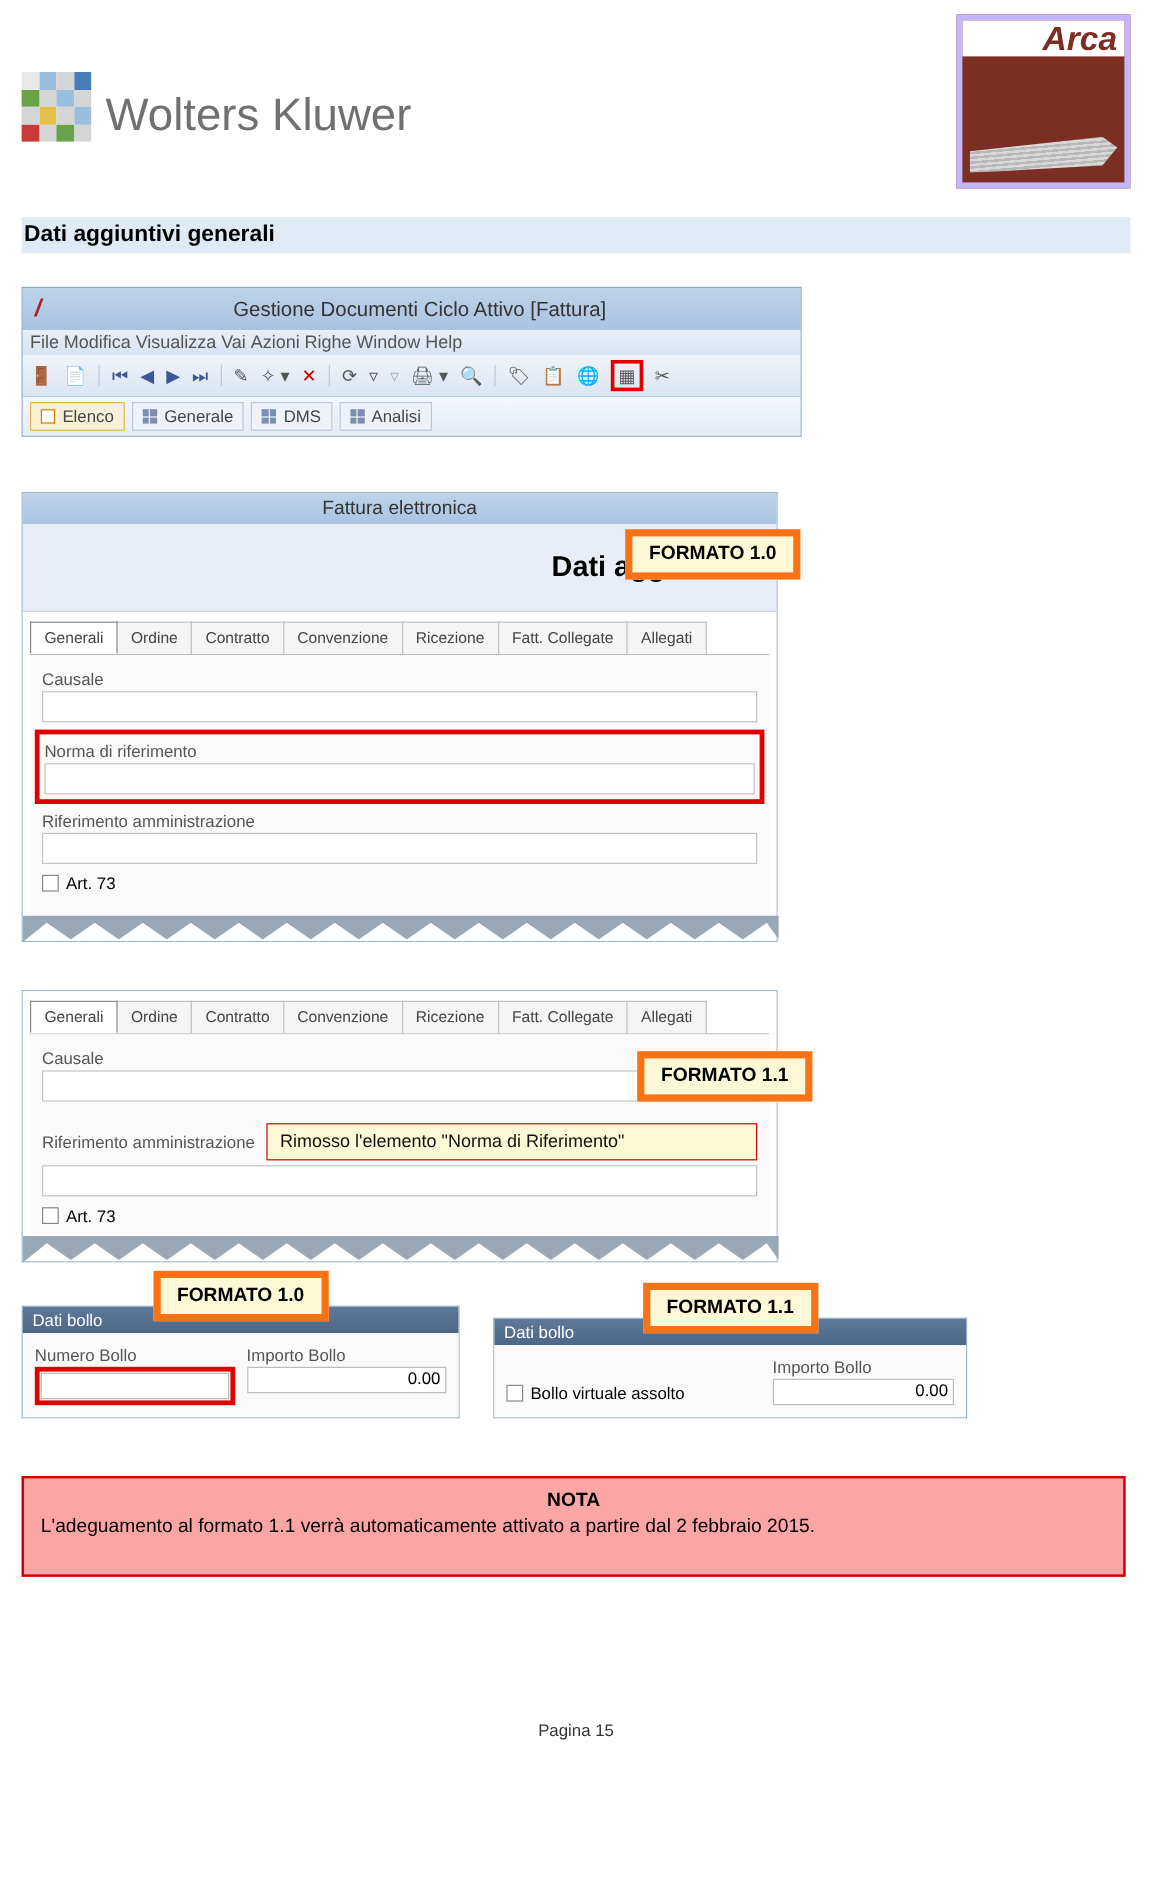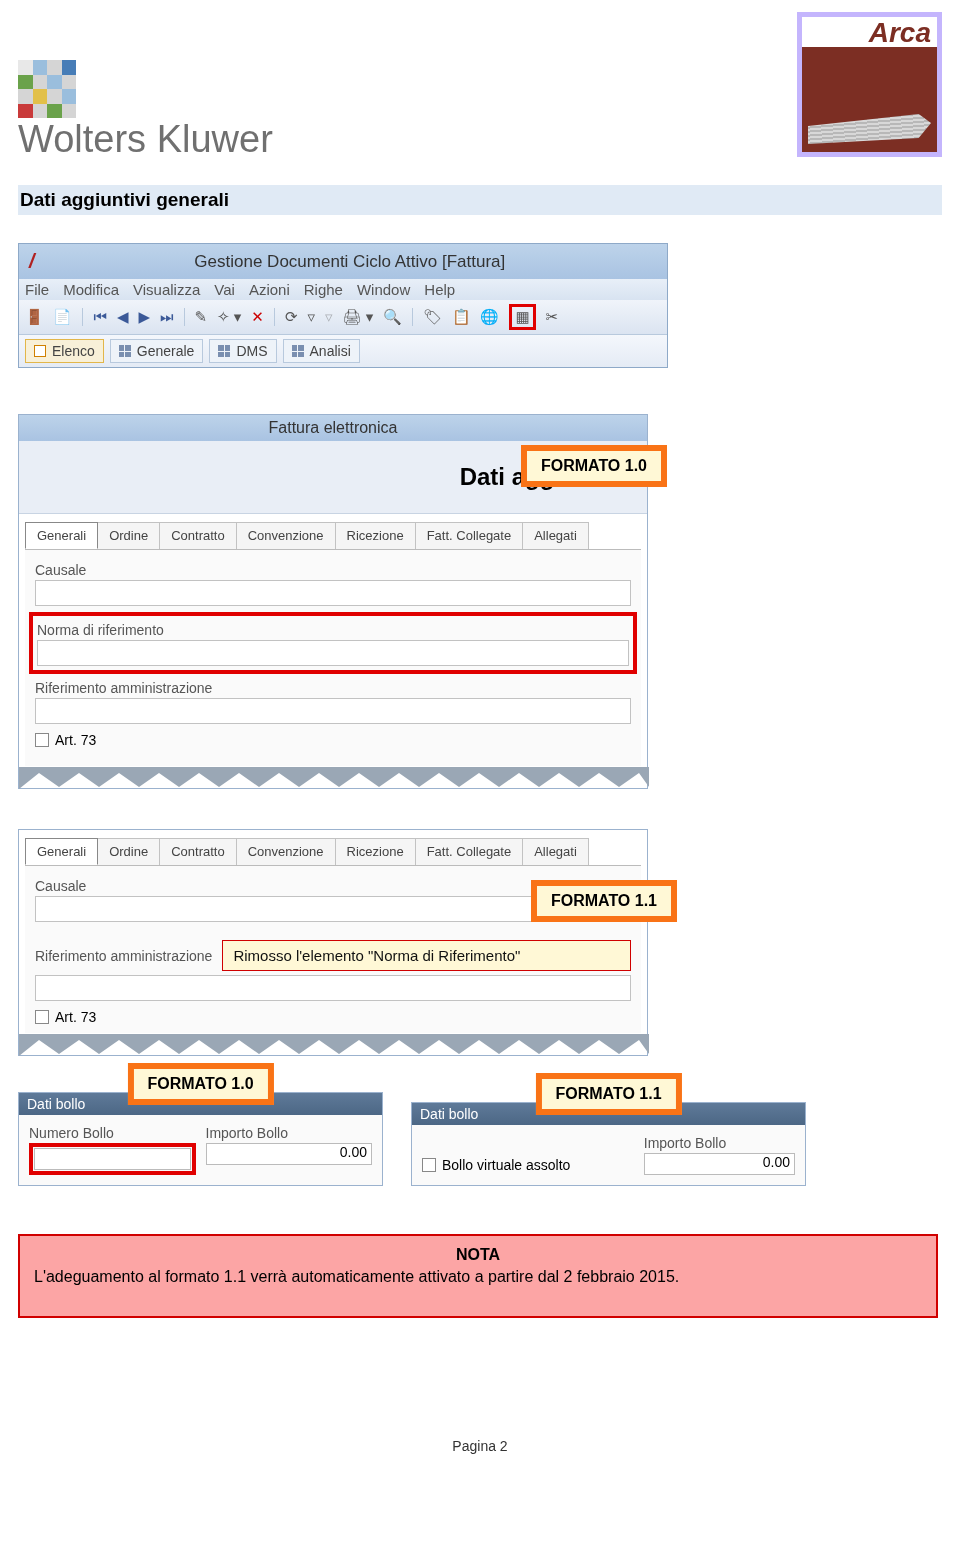--- a/index.html
+++ b/index.html
@@ -10,21 +10,21 @@
     background: #ffffff;
     width: 960px;
   }
   .page { padding: 12px 18px 40px 18px; }
   .header-bar {
     display: flex;
     justify-content: space-between;
     align-items: flex-start;
     margin-bottom: 24px;
   }
-  .wk-logo { display: flex; align-items: flex-start; gap: 0; padding-top: 48px; flex-direction: column; }
+  .wk-logo { display: flex; align-items: flex-end; gap: 12px; padding-top: 48px; }
   .wk-square {
     width: 58px; height: 58px;
     display: grid; grid-template-columns: repeat(4,1fr); grid-template-rows: repeat(4,1fr);
     gap: 0;
   }
   .wk-square span { display: block; width: 100%; height: 100%; }
   .wk-text { font-size: 38px; color: #707070; font-weight: 400; }
   .arca-logo {
     width: 145px; height: 145px;
     background: #7c2e23;
@@ -65,21 +65,21 @@
     text-align: center;
     color: #333;
     font-size: 17px;
     display: flex; align-items: center;
   }
   .win-title .red-slash { color: #b02020; font-size: 20px; font-weight: bold; margin-right: 8px; font-style: italic;}
   .win-title .spacer { flex: 1; }
   .menubar {
     background: linear-gradient(#e8eff8,#d8e3f1);
     padding: 2px 6px;
-    display: flex; gap: 14px;
+    display: flex; gap: 4px;
     color: #555;
     font-size: 15px;
   }
   .toolbar {
     background: linear-gradient(#f0f4fa,#dbe4f1);
     padding: 4px 6px;
     display: flex; gap: 10px; align-items: center;
     border-bottom: 1px solid #b8c9dd;
   }
   .tb-icon { font-size: 15px; color: #555; }
@@ -458,14 +458,14 @@
         </div>
       </div>
     </div>
   </div>
 
   <div class="nota-box">
     <div class="nota-title">NOTA</div>
     <div>L'adeguamento al formato 1.1 verrà automaticamente attivato a partire dal 2 febbraio 2015.</div>
   </div>
 
-  <div class="pgnum">Pagina 2</div>
+  <div class="pgnum">Pagina 15</div>
 </div>
 
 </body></html>

